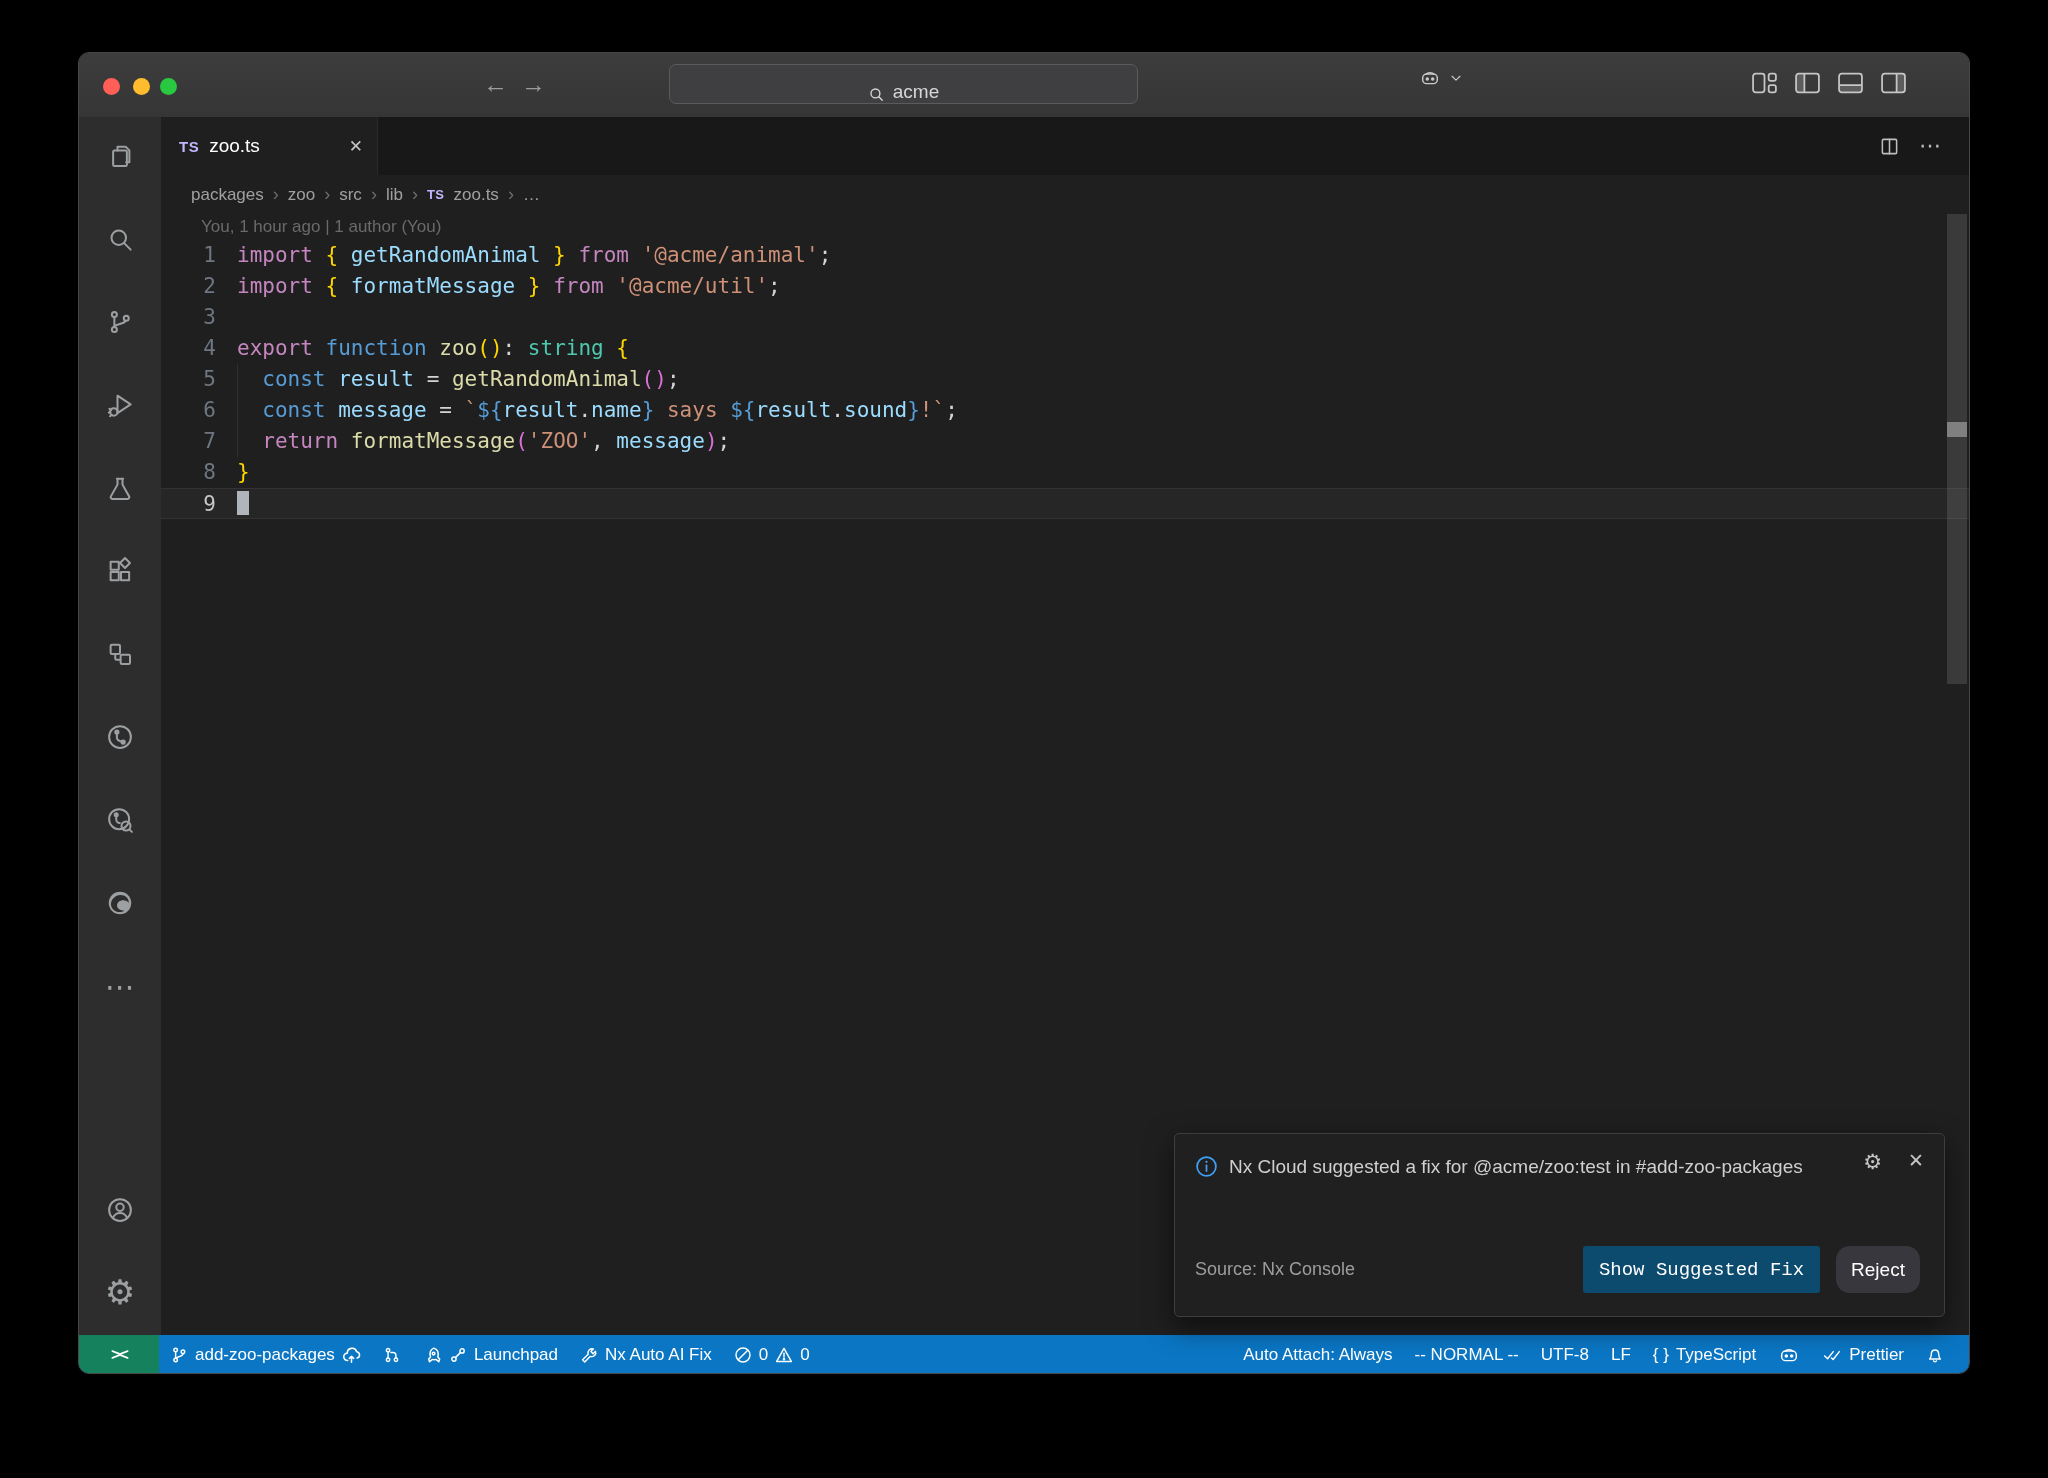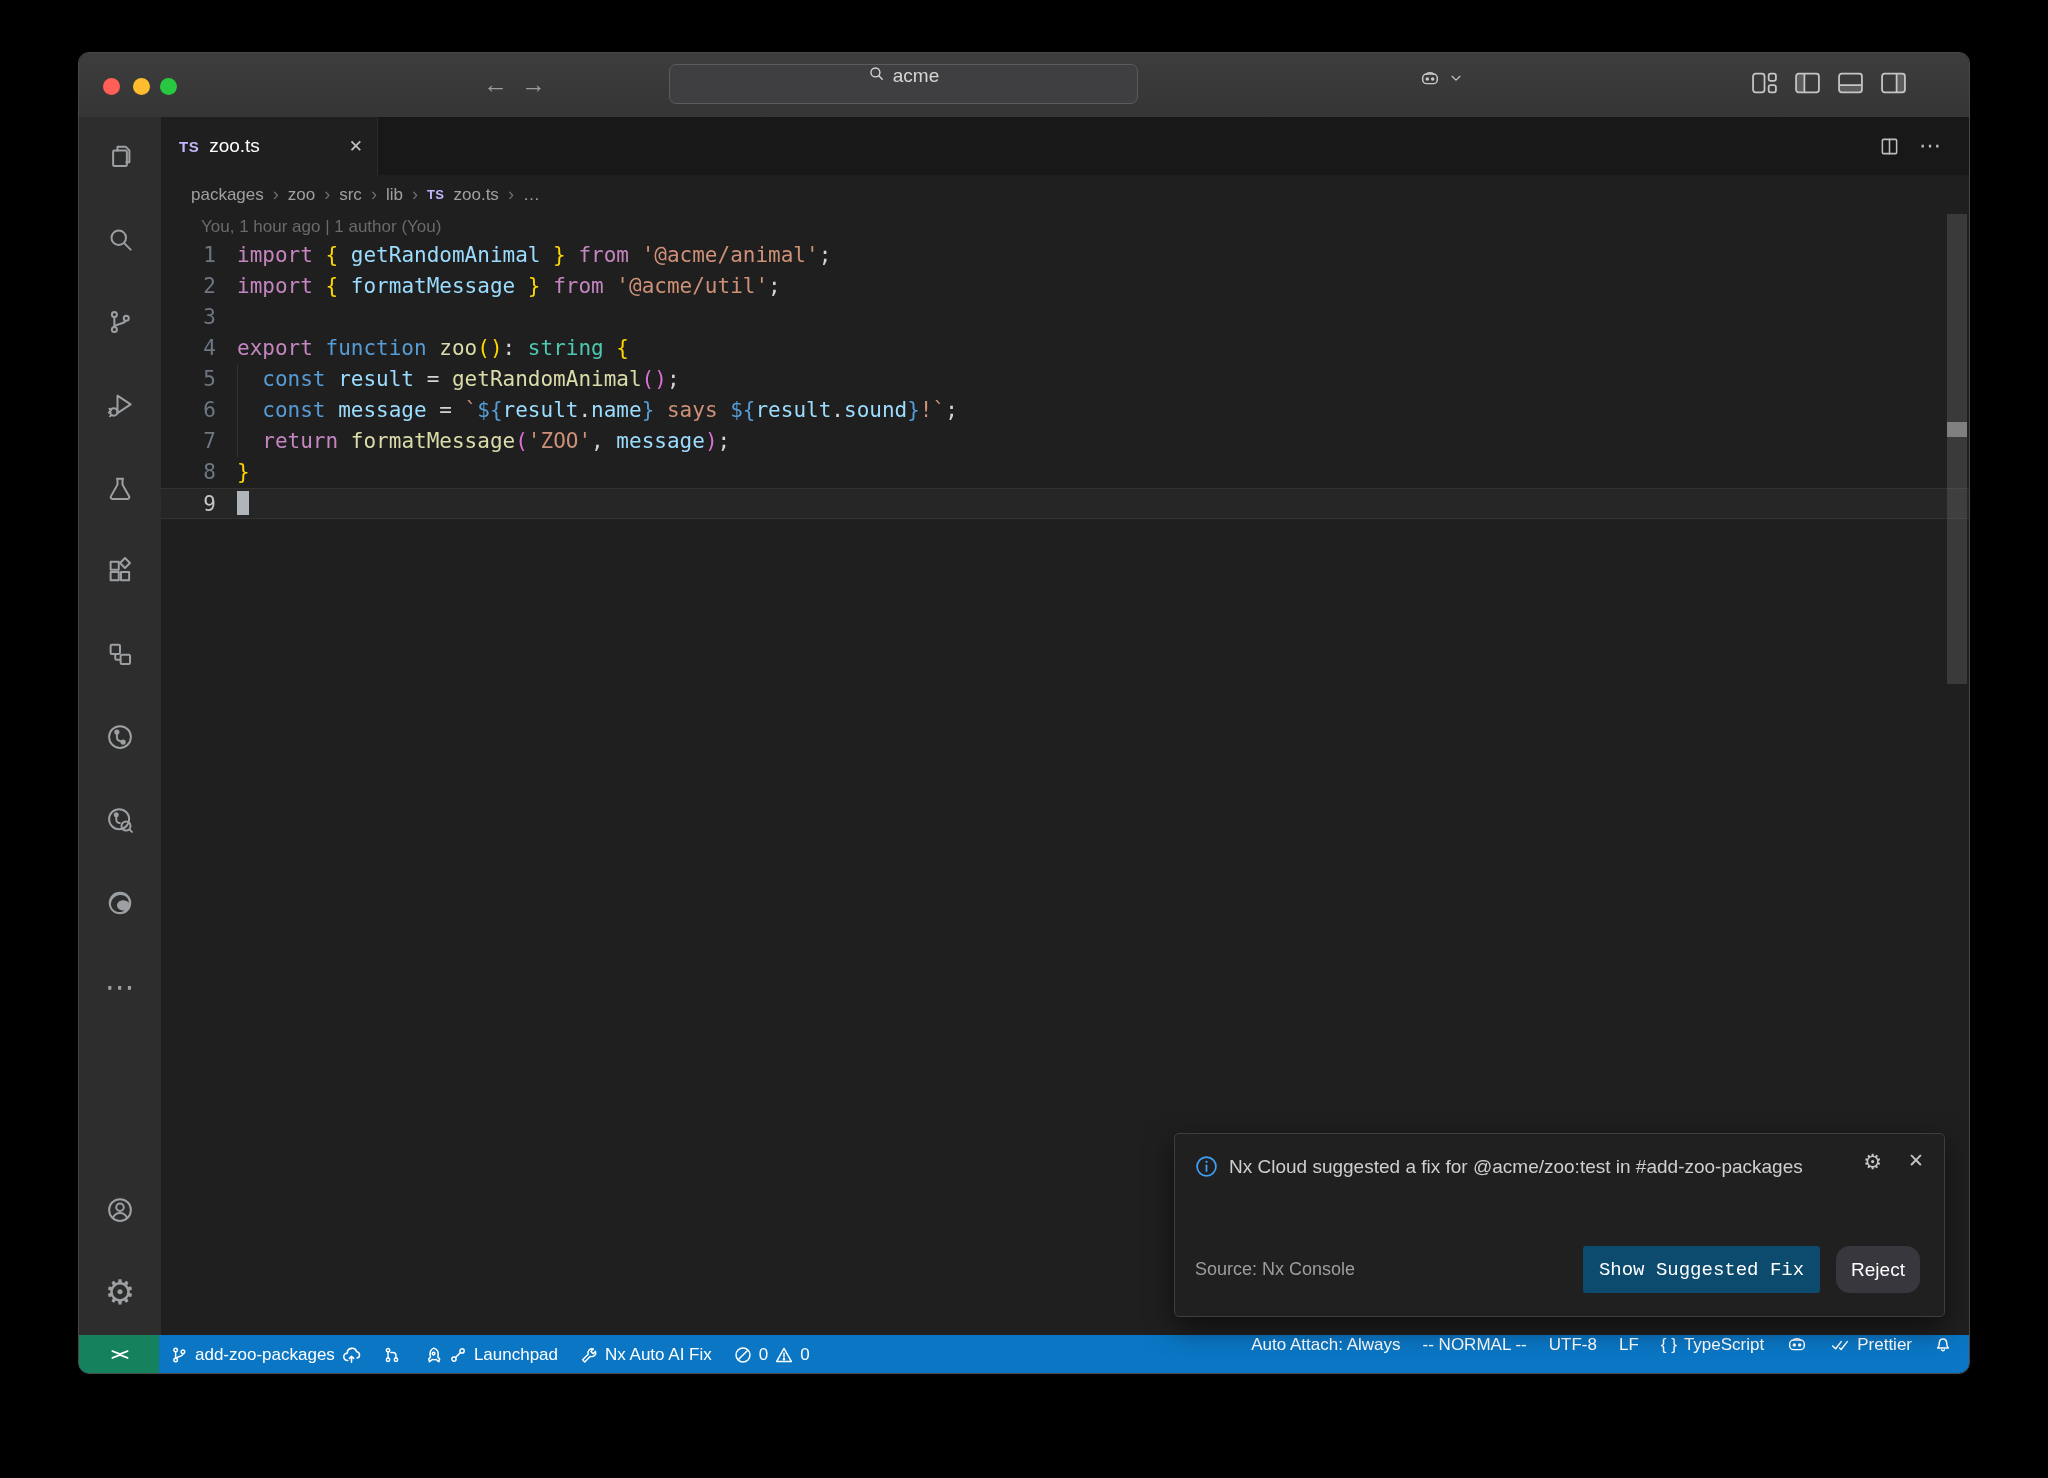--- a/index.html
+++ b/index.html
@@ -13,21 +13,21 @@
   #titlebar { position:relative; height:64px;
               background:linear-gradient(#3d3d3e,#353536); }
   .tl { position:absolute; top:25px; width:17px; height:17px; border-radius:50%; }
   #tl-close{ left:24px; background:#ff5f57; }
   #tl-min  { left:54px; background:#febc2e; }
   #tl-zoom { left:81px; background:#28c840; }
   .navarrow { position:absolute; top:15px; font-size:25px; color:#9c9c9c; line-height:32px; }
   #nav-back { left:404px; } #nav-fwd { left:442px; }
   #cmdcenter { position:absolute; left:590px; top:11px; width:469px; height:40px;
                background:#3f3f41; border:1px solid #5b5b5c; border-radius:7px;
-               display:flex; align-items:flex-start; justify-content:center;
+               display:flex; align-items:flex-end; justify-content:center;
                color:#d6d6d6; font-size:19px; gap:8px; }
   #copilot-menu { position:absolute; left:1340px; top:16px; display:flex; align-items:center;
                   gap:8px; color:#c9c9c9; }
   #layout-group { position:absolute; right:62px; top:18px; display:flex; gap:16px; color:#c6c6c6; }
   #layout-group .lbtn { width:27px; height:24px; }
 
   
   #main { display:flex; height:1218px; }
   #activitybar { width:82px; background:#2d2d2e; display:flex; flex-direction:column;
                  align-items:center; padding:15px 0 19px; }
@@ -92,21 +92,21 @@
                    background:#37373d; display:flex; align-items:center;
                    justify-content:center; color:#fff; font-size:19px; }
 
   
   #statusbar { height:40px; display:flex; align-items:stretch; color:#ffffff;
                font-size:17px; }
   #remote-ind { width:80px; display:flex; align-items:center; justify-content:center;
                 font-weight:bold; letter-spacing:-2px; font-size:17px; }
   .sb-item { display:flex; align-items:center; gap:7px; padding:0 11px; white-space:nowrap; }
   #sb-left { display:flex; align-items:stretch; }
-  #sb-right { margin-left:auto; display:flex; align-items:flex-start; padding-right:6px; }
+  #sb-right { margin-left:auto; display:flex; align-items:center; padding-right:14px; }
   .sb-item .icon, .act-item .icon, #tab-actions .icon { display:flex; }
   .icon svg { display:block; }
 </style>
 </head>
 <body>
 
 <div id="window">
 
   <div id="titlebar">
     <span class="tl" id="tl-close"></span>

